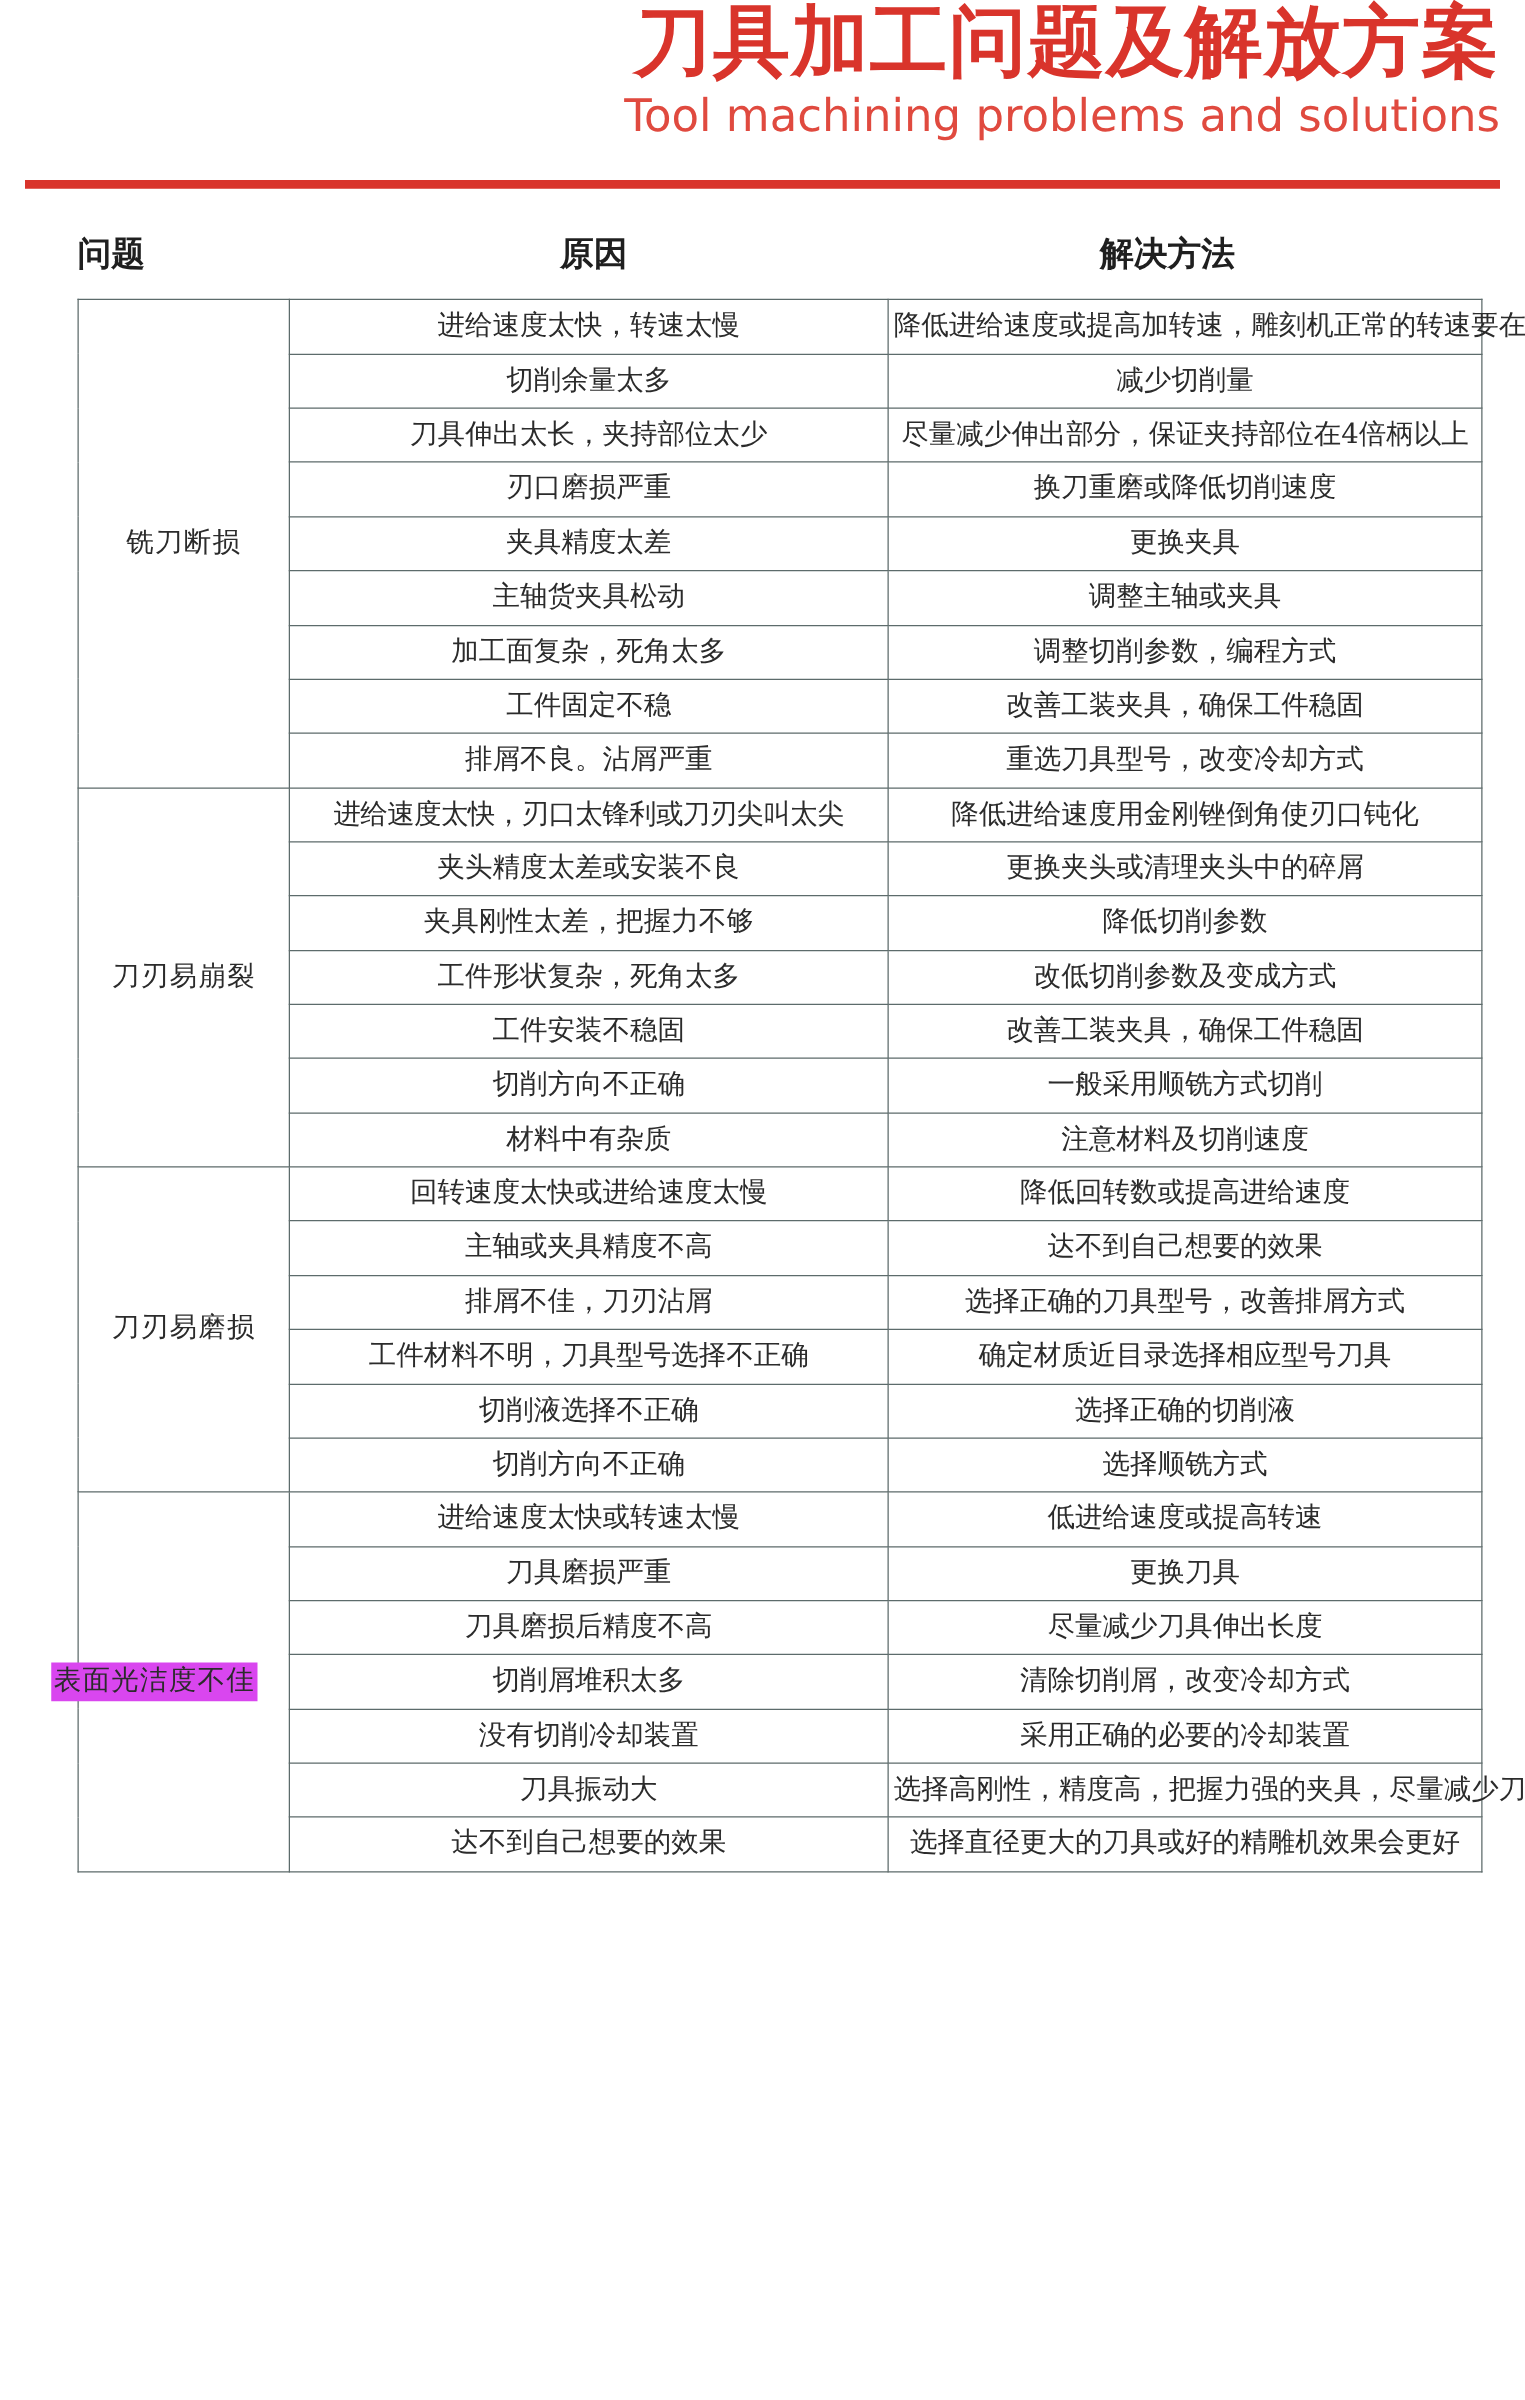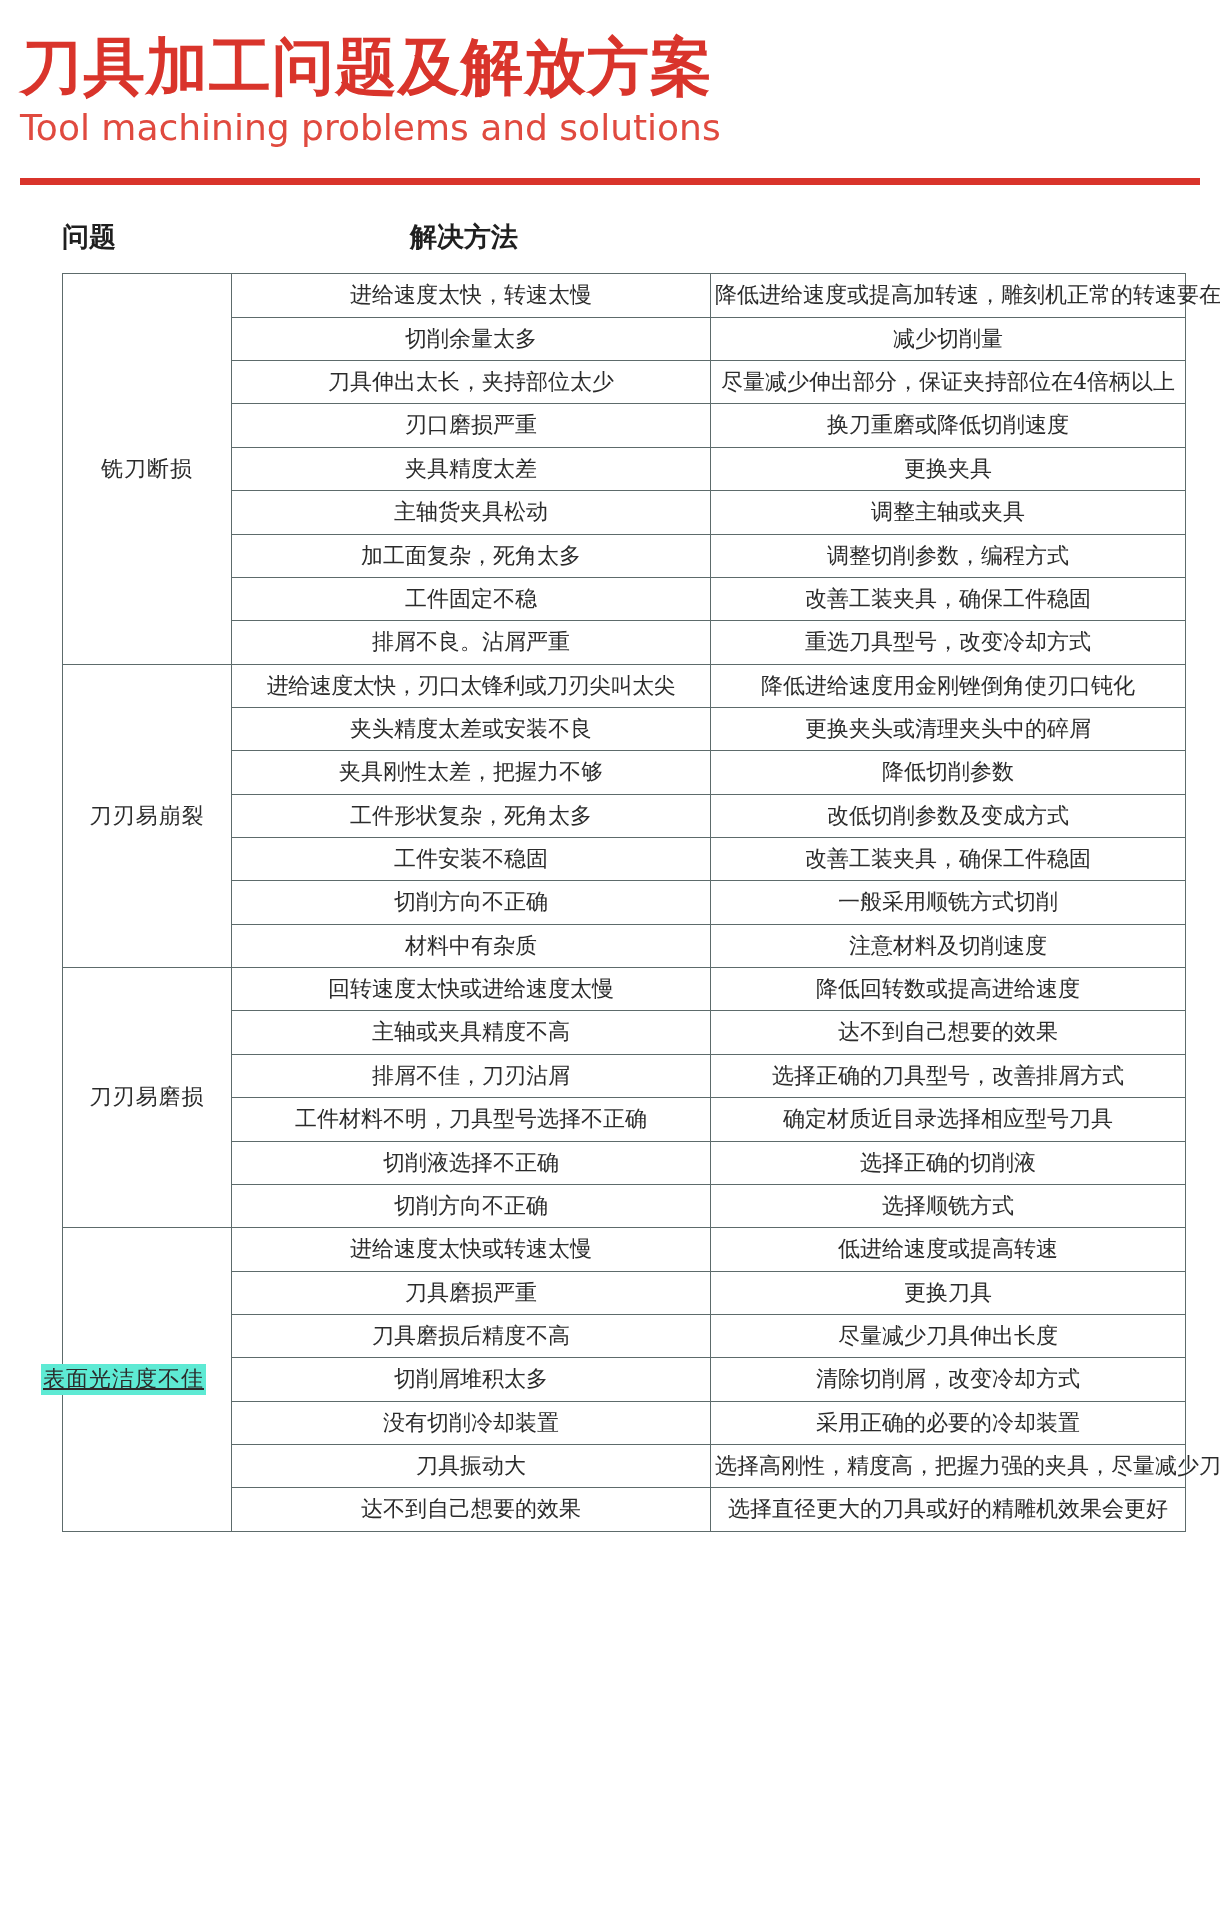--- a/index.html
+++ b/index.html
@@ -11,23 +11,22 @@
     width: 1220px;
     height: 1920px;
     font-family: "DejaVu Serif", "Liberation Serif", serif;
     color: #2b2b2b;
     overflow: hidden;
     position: relative;
   }
 
   
   .header {
-    padding-top: 34px;
     padding-bottom: 8px;
-    text-align: left;
+    text-align: right;
   }
   .title-cn {
     font-family: "DejaVu Sans", "Liberation Sans", sans-serif;
     font-weight: bold;
     font-size: 62px;
     line-height: 1.08;
     letter-spacing: 1px;
     color: #d9342b;
     margin: 0;
     padding: 0 20px;
@@ -103,41 +102,41 @@
   td.wrapline {
     white-space: normal;
     padding-left: 14px;
     padding-right: 14px;
     text-align: left;
   }
   
   td.problem-cell.overflow span {
     position: relative;
     left: -26px;
-    background: #5eead4;
+    background: #d946ef;
     padding: 0 2px;
     z-index: 2;
-    text-decoration: underline;
   }
   
   td.cause-cell.tight {
     letter-spacing: -0.5px;
   }
 </style>
 </head>
 <body>
 
 <div class="header">
   <h1 class="title-cn">刀具加工问题及解放方案</h1>
   <div class="title-en">Tool machining problems and solutions</div>
 </div>
 <div class="header-rule"></div>
 
 <div class="col-heads">
   <div class="col-head-problem">问题</div>
+  <div class="col-head-cause">原因</div>
   <div class="col-head-sol">解决方法</div>
 </div>
 
 <div class="tbl-wrap">
   <table class="matrix">
     <tbody id="tbody">
         <tr>
           <td class="problem-cell" rowspan="9"><span>铣刀断损</span></td>
           <td class="cause-cell">进给速度太快，转速太慢</td>
           <td class="sol-cell wrapline">降低进给速度或提高加转速，雕刻机正常的转速要在20000转/分钟以上</td>

